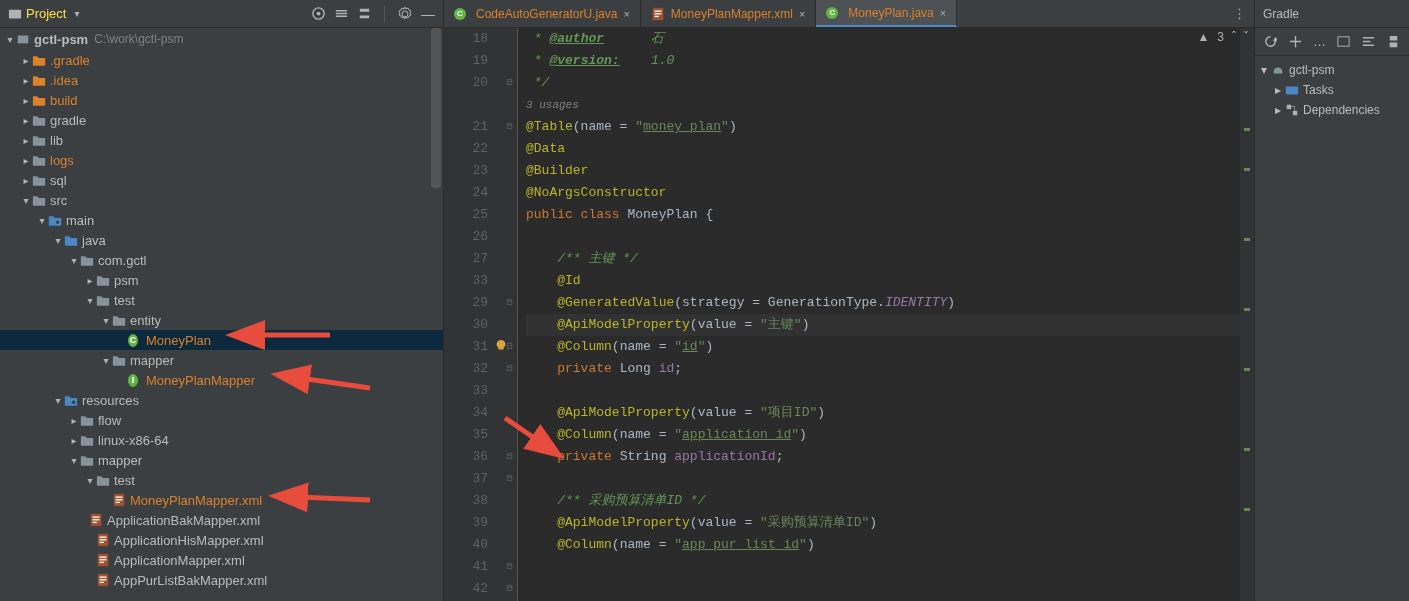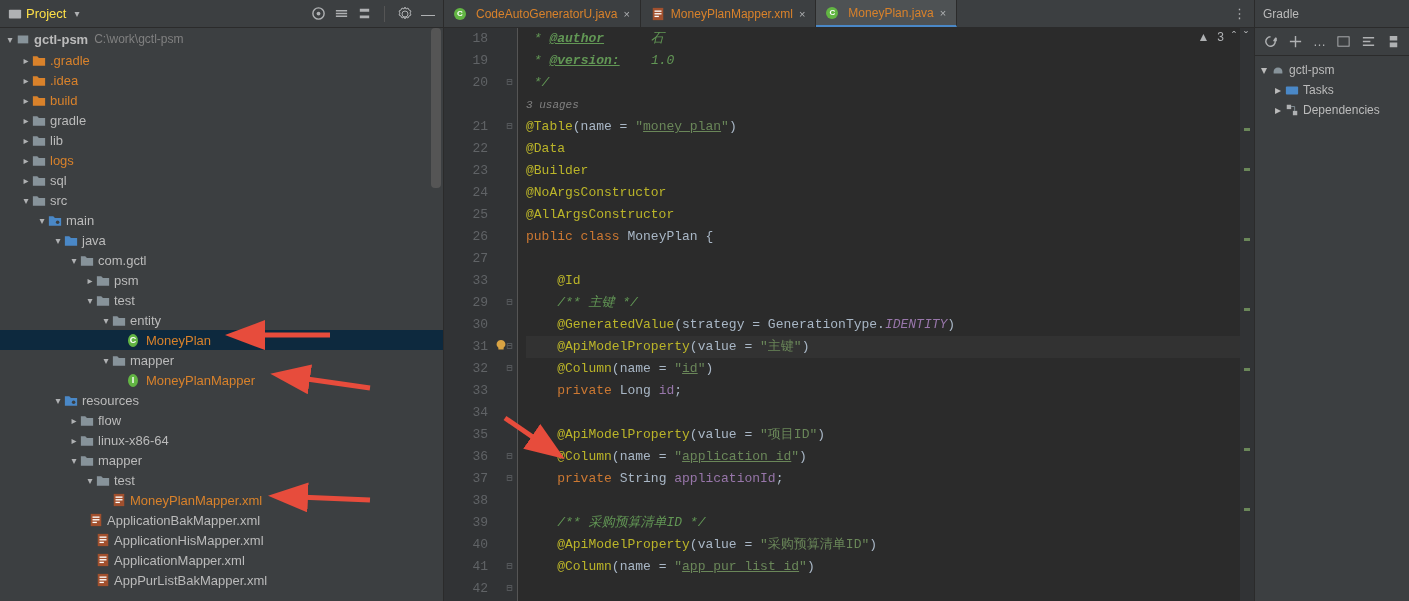--- a/index.html
+++ b/index.html
@@ -594,25 +594,24 @@
       </div>
     <div class="code" id="code-area">
         <div class="code-line"> <span class="c-comment-g">*</span> <span class="c-doctag">@author</span>      <span class="c-comment-g">石</span></div>
         <div class="code-line"> <span class="c-comment-g">*</span> <span class="c-doctag">@version:</span>    <span class="c-comment-g">1.0</span></div>
         <div class="code-line"> <span class="c-comment-g">*/</span></div>
         <div class="code-line"><span class="c-comment" style="font-size:11px">3 usages</span></div>
         <div class="code-line"><span class="c-anno">@Table</span><span class="c-plain">(name = </span><span class="c-str">"</span><span class="c-str-u">money_plan</span><span class="c-str">"</span><span class="c-plain">)</span></div>
         <div class="code-line"><span class="c-anno">@Data</span></div>
         <div class="code-line"><span class="c-anno">@Builder</span></div>
         <div class="code-line"><span class="c-anno">@NoArgsConstructor</span></div>
-        <div class="code-line"><span class="c-anno">@AllArgsConstructor</span></div>
         <div class="code-line"><span class="c-kw">public class </span><span class="c-type">MoneyPlan {</span></div>
         <div class="code-line"></div>
+        <div class="code-line">    <span class="c-comment-g">/** 主键 */</span></div>
         <div class="code-line">    <span class="c-anno">@Id</span></div>
-        <div class="code-line">    <span class="c-comment-g">/** 主键 */</span></div>
         <div class="code-line">    <span class="c-anno">@GeneratedValue</span><span class="c-plain">(strategy = GenerationType.</span><span class="c-it">IDENTITY</span><span class="c-plain">)</span></div>
         <div class="code-line hl">    <span class="c-anno">@ApiModelProperty</span><span class="c-plain">(value = </span><span class="c-str">"主键"</span><span class="c-plain">)</span></div>
         <div class="code-line">    <span class="c-anno">@Column</span><span class="c-plain">(name = </span><span class="c-str">"</span><span class="c-str-u">id</span><span class="c-str">"</span><span class="c-plain">)</span></div>
         <div class="code-line">    <span class="c-kw">private </span><span class="c-type">Long </span><span class="c-field">id</span><span class="c-plain">;</span></div>
         <div class="code-line"></div>
         <div class="code-line">    <span class="c-anno">@ApiModelProperty</span><span class="c-plain">(value = </span><span class="c-str">"项目ID"</span><span class="c-plain">)</span></div>
         <div class="code-line">    <span class="c-anno">@Column</span><span class="c-plain">(name = </span><span class="c-str">"</span><span class="c-str-u">application_id</span><span class="c-str">"</span><span class="c-plain">)</span></div>
         <div class="code-line">    <span class="c-kw">private </span><span class="c-type">String </span><span class="c-field">applicationId</span><span class="c-plain">;</span></div>
         <div class="code-line"></div>
         <div class="code-line">    <span class="c-comment-g">/** 采购预算清单ID */</span></div>

